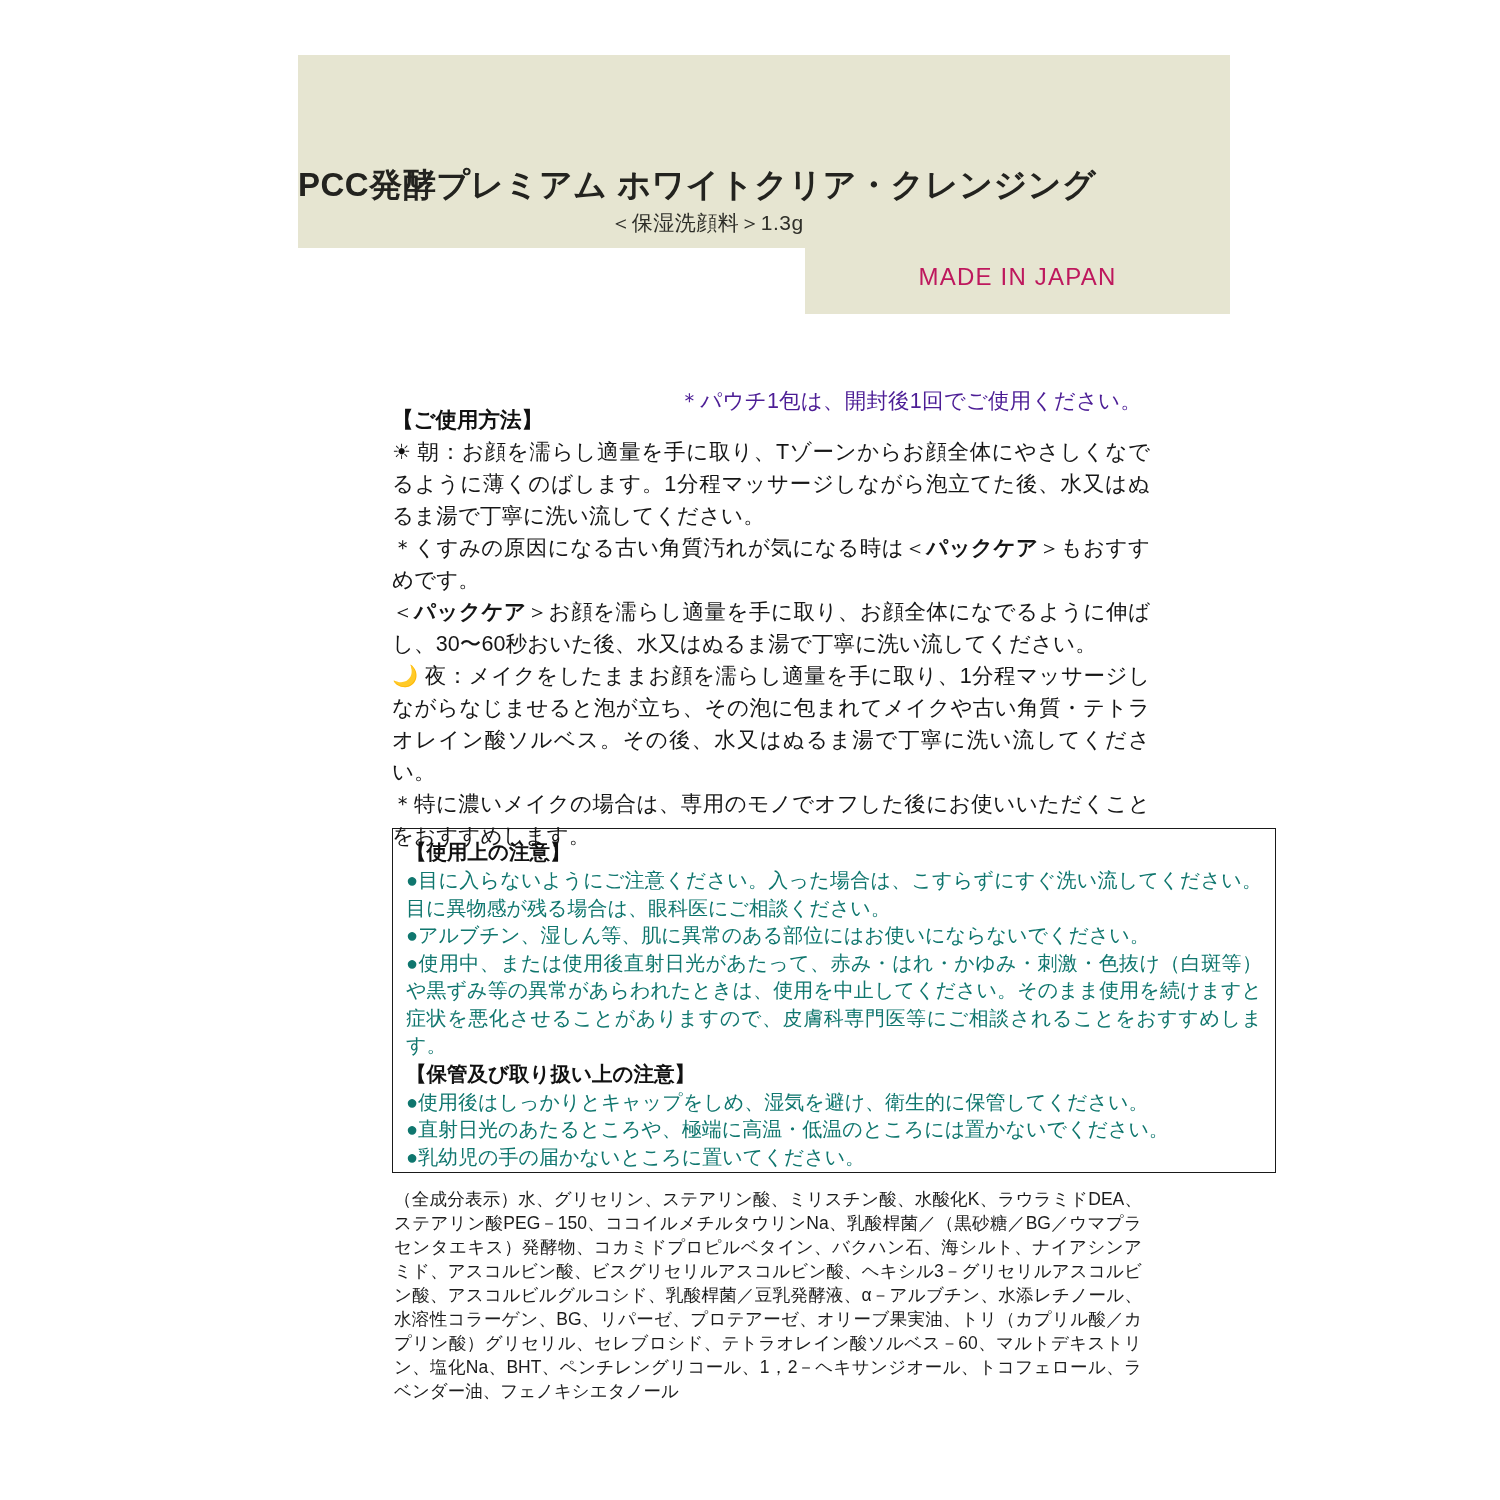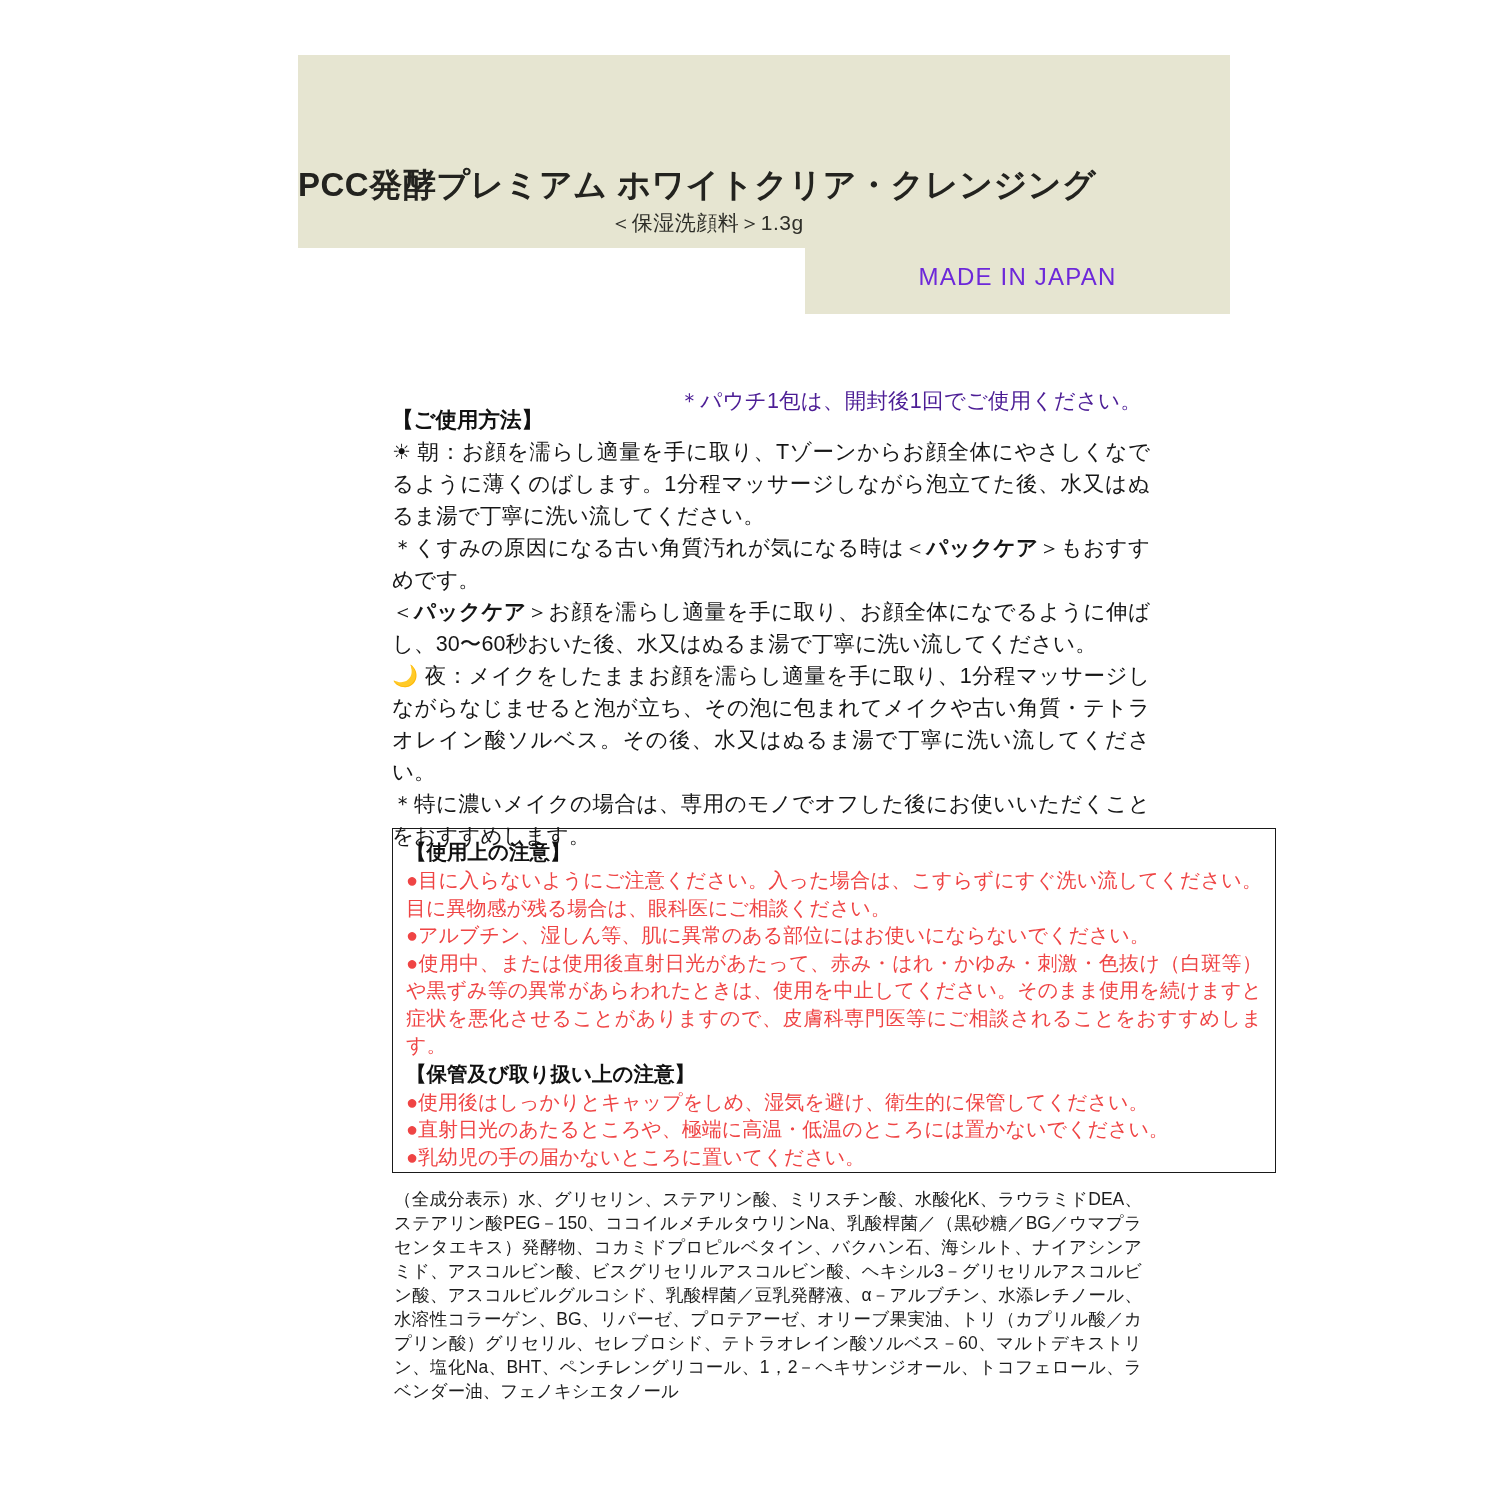--- a/index.html
+++ b/index.html
@@ -56,21 +56,21 @@
     background: #e6e5d1;
   }
   .made-text {
     position: absolute;
     left: 805px;
     top: 263px;
     width: 425px;
     text-align: center;
     font-size: 24px;
     letter-spacing: 1.2px;
-    color: #6d28d9;
+    color: #be185d;
   }
 
   
   .pouch-note {
     position: absolute;
     left: 398px;
     top: 386px;
     width: 744px;
     text-align: right;
     font-size: 21.5px;
@@ -124,21 +124,21 @@
   .caution-title {
     font-size: 20.5px;
     font-weight: bold;
     color: #111;
     margin: 0 0 1px 0;
     line-height: 28px;
   }
   .caution-item {
     font-size: 20px;
     line-height: 27.5px;
-    color: #ef4444;
+    color: #0f766e;
     margin: 0;
     text-align: justify;
     text-justify: inter-character;
     text-indent: 0;
   }
 
   
   .ingredients {
     position: absolute;
     left: 394px;

